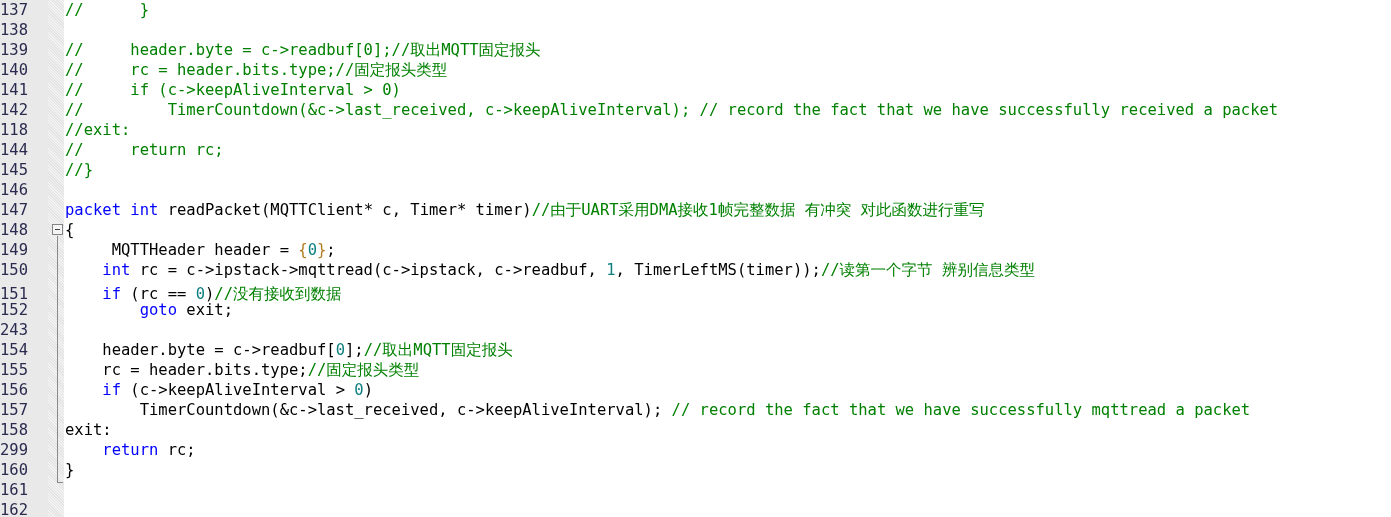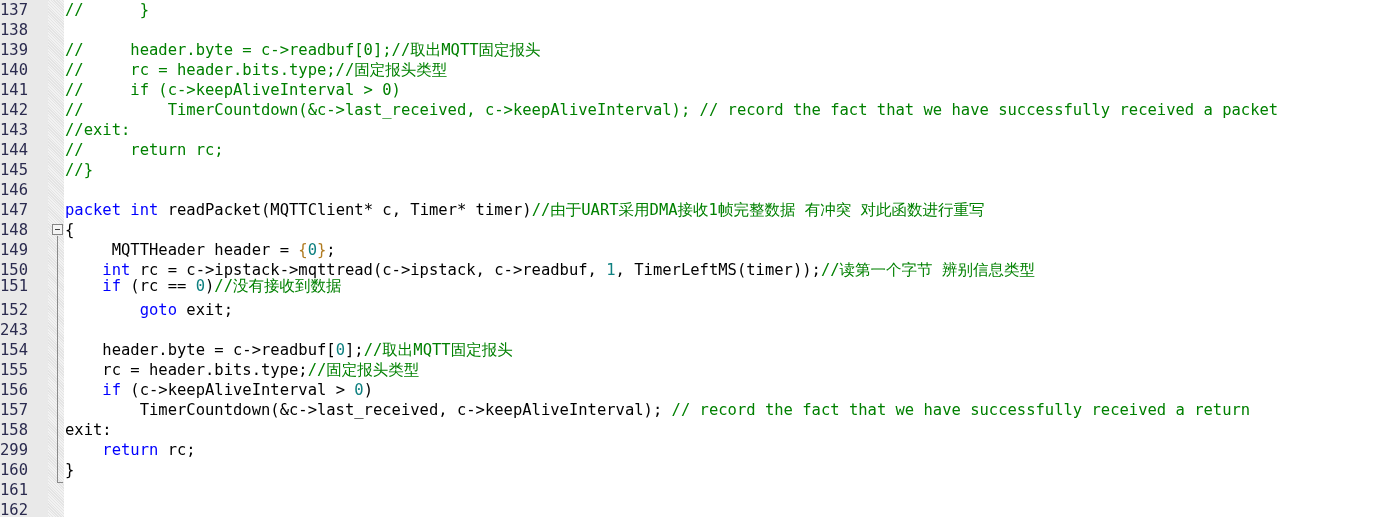--- a/index.html
+++ b/index.html
@@ -126,35 +126,35 @@
       <div class="fold-foot" style="left: 9px; top: 482px; width: 6px;"></div>
     </div>
 
   <div class="code-layer" id="code-layer">
       <div class="line" style="top: 0px;"><span class="lineno">137</span><span class="linetext"><span class="tok-cmt">//      </span><span class="tok-cmt">}</span></span></div>
       <div class="line" style="top: 20px;"><span class="lineno">138</span><span class="linetext"></span></div>
       <div class="line" style="top: 40px;"><span class="lineno">139</span><span class="linetext"><span class="tok-cmt">//     header.byte = c-&gt;readbuf[0];//取出MQTT固定报头</span></span></div>
       <div class="line" style="top: 60px;"><span class="lineno">140</span><span class="linetext"><span class="tok-cmt">//     rc = header.bits.type;//固定报头类型</span></span></div>
       <div class="line" style="top: 80px;"><span class="lineno">141</span><span class="linetext"><span class="tok-cmt">//     if (c-&gt;keepAliveInterval &gt; 0)</span></span></div>
       <div class="line" style="top: 100px;"><span class="lineno">142</span><span class="linetext"><span class="tok-cmt">//         TimerCountdown(&amp;c-&gt;last_received, c-&gt;keepAliveInterval); // record the fact that we have successfully received a packet</span></span></div>
-      <div class="line" style="top: 120px;"><span class="lineno">143</span><span class="linetext"><span class="tok-cmt">//exit:</span></span></div>
+      <div class="line" style="top: 120px;"><span class="lineno">118</span><span class="linetext"><span class="tok-cmt">//exit:</span></span></div>
       <div class="line" style="top: 140px;"><span class="lineno">144</span><span class="linetext"><span class="tok-cmt">//     return rc;</span></span></div>
       <div class="line" style="top: 160px;"><span class="lineno">145</span><span class="linetext"><span class="tok-cmt">//}</span></span></div>
       <div class="line" style="top: 180px;"><span class="lineno">146</span><span class="linetext"></span></div>
       <div class="line" style="top: 200px;"><span class="lineno">147</span><span class="linetext"><span class="tok-kw">packet</span><span class="tok-pln"> </span><span class="tok-kw">int</span><span class="tok-pln"> readPacket(MQTTClient* c, Timer* timer)</span><span class="tok-cmt">//由于UART采用DMA接收1帧完整数据 有冲突 对此函数进行重写</span></span></div>
       <div class="line" style="top: 220px;"><span class="lineno">148</span><span class="linetext"><span class="tok-pln">{</span></span></div>
       <div class="line" style="top: 240px;"><span class="lineno">149</span><span class="linetext"><span class="tok-pln">     MQTTHeader header = </span><span class="tok-brc">{</span><span class="tok-num">0</span><span class="tok-brc">}</span><span class="tok-pln">;</span></span></div>
       <div class="line" style="top: 260px;"><span class="lineno">150</span><span class="linetext"><span class="tok-pln">    </span><span class="tok-kw">int</span><span class="tok-pln"> rc = c-&gt;ipstack-&gt;mqttread(c-&gt;ipstack, c-&gt;readbuf, </span><span class="tok-num">1</span><span class="tok-pln">, TimerLeftMS(timer));</span><span class="tok-cmt">//读第一个字节 辨别信息类型</span></span></div>
-      <div class="line" style="top: 276px;"><span class="lineno">151</span><span class="linetext"><span class="tok-pln">    </span><span class="tok-kw">if</span><span class="tok-pln"> (rc == </span><span class="tok-num">0</span><span class="tok-pln">)</span><span class="tok-cmt">//没有接收到数据</span></span></div>
+      <div class="line" style="top: 284px;"><span class="lineno">151</span><span class="linetext"><span class="tok-pln">    </span><span class="tok-kw">if</span><span class="tok-pln"> (rc == </span><span class="tok-num">0</span><span class="tok-pln">)</span><span class="tok-cmt">//没有接收到数据</span></span></div>
       <div class="line" style="top: 300px;"><span class="lineno">152</span><span class="linetext"><span class="tok-pln">        </span><span class="tok-kw">goto</span><span class="tok-pln"> exit;</span></span></div>
       <div class="line" style="top: 320px;"><span class="lineno">243</span><span class="linetext"></span></div>
       <div class="line" style="top: 340px;"><span class="lineno">154</span><span class="linetext"><span class="tok-pln">    header.byte = c-&gt;readbuf[</span><span class="tok-num">0</span><span class="tok-pln">];</span><span class="tok-cmt">//取出MQTT固定报头</span></span></div>
       <div class="line" style="top: 360px;"><span class="lineno">155</span><span class="linetext"><span class="tok-pln">    rc = header.bits.type;</span><span class="tok-cmt">//固定报头类型</span></span></div>
       <div class="line" style="top: 380px;"><span class="lineno">156</span><span class="linetext"><span class="tok-pln">    </span><span class="tok-kw">if</span><span class="tok-pln"> (c-&gt;keepAliveInterval &gt; </span><span class="tok-num">0</span><span class="tok-pln">)</span></span></div>
-      <div class="line" style="top: 400px;"><span class="lineno">157</span><span class="linetext"><span class="tok-pln">        TimerCountdown(&amp;c-&gt;last_received, c-&gt;keepAliveInterval); </span><span class="tok-cmt">// record the fact that we have successfully received a return</span></span></div>
+      <div class="line" style="top: 400px;"><span class="lineno">157</span><span class="linetext"><span class="tok-pln">        TimerCountdown(&amp;c-&gt;last_received, c-&gt;keepAliveInterval); </span><span class="tok-cmt">// record the fact that we have successfully mqttread a packet</span></span></div>
       <div class="line" style="top: 420px;"><span class="lineno">158</span><span class="linetext"><span class="tok-lbl">exit</span><span class="tok-pln">:</span></span></div>
       <div class="line" style="top: 440px;"><span class="lineno">299</span><span class="linetext"><span class="tok-pln">    </span><span class="tok-kw">return</span><span class="tok-pln"> rc;</span></span></div>
       <div class="line" style="top: 460px;"><span class="lineno">160</span><span class="linetext"><span class="tok-pln">}</span></span></div>
       <div class="line" style="top: 480px;"><span class="lineno">161</span><span class="linetext"></span></div>
       <div class="line" style="top: 500px;"><span class="lineno">162</span><span class="linetext"></span></div>
     </div>
 
 </div>
 
 </body></html>

